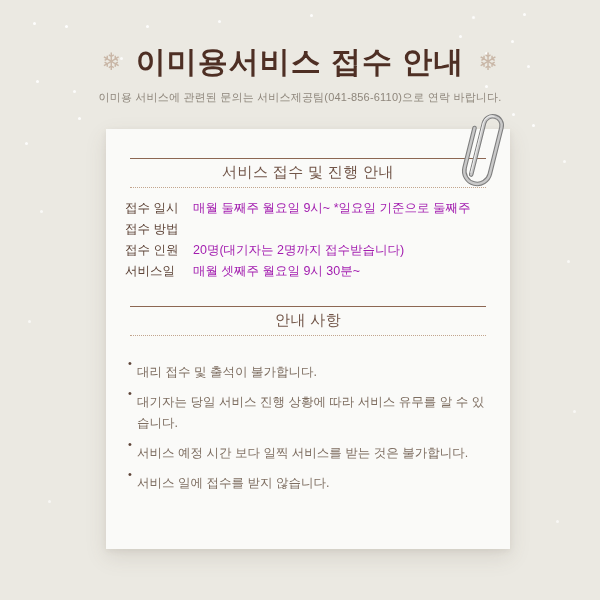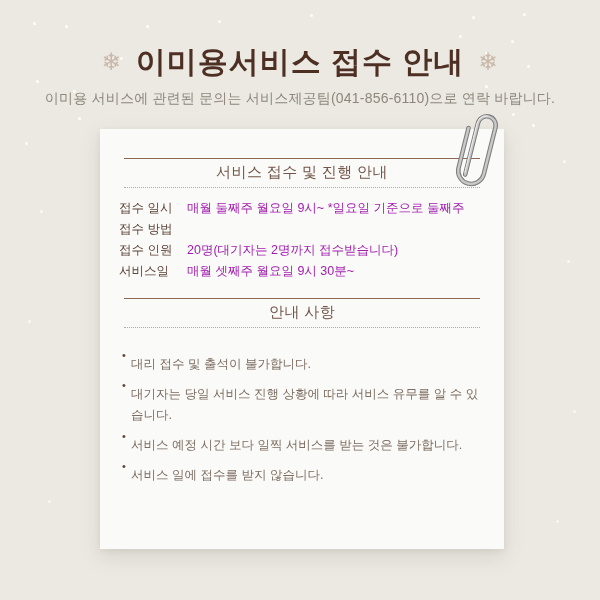--- a/index.html
+++ b/index.html
@@ -55,25 +55,25 @@
   }
   .page-title {
     margin: 0;
     font-family: Liberation Sans, sans-serif;
     font-weight: bold;
     font-size: 30px; line-height: 36px;
     color: #4e2f24; letter-spacing: 1px;
   }
   .page-subtitle {
     margin: 10px 0 16px 0;
-    font-size: 14px; color: #8e867b; letter-spacing: 0.2px;
+    font-size: 11px; color: #8e867b; letter-spacing: 0.2px;
   }
 
   .notice-card {
-    position: absolute; left: 100px; top: 129px;
+    position: absolute; left: 106px; top: 129px;
     width: 404px; height: 420px;
     background: #fafaf8;
     box-shadow: 0 8px 20px rgba(90,80,60,0.13), 0 2px 6px rgba(90,80,60,0.08);
     box-sizing: border-box;
   }
 
   .paperclip {
     position: absolute; left: 356px; top: -20px;
     width: 44px; height: 86px;
     transform: rotate(14deg);
@@ -81,21 +81,21 @@
 
   .sec-title {
     margin: 29px 24px 0 24px;
     border-top: 1px solid #8c6753;
     border-bottom: 1px dotted #c2a58e;
     padding: 4px 0 5px 0;
     text-align: center;
     font-family: "Liberation Serif", "DejaVu Serif", serif;
     font-size: 15px; color: #715548; letter-spacing: 0.5px;
   }
-  .sec-title.second { margin-top: 16px; }
+  .sec-title.second { margin-top: 24px; }
 
   .info-rows { margin: 10px 24px 0 0; padding-left: 19px; }
   .info-row { display: flex; line-height: 21px; font-size: 12.5px; }
   .info-label { width: 68px; flex: none; font-weight: normal; color: #5d4337; }
   .info-value { color: #a21caf; }
 
   .bullet-list { margin: 17px 24px 0 0; padding-left: 22px; }
   .bullet-item { display: flex; line-height: 21px; font-size: 12.5px; }
   .bullet-dot { width: 9px; flex: none; color: #5d4337; font-size: 11px; }
   .bullet-text { color: #7d6d60; margin-top: 9px; }

